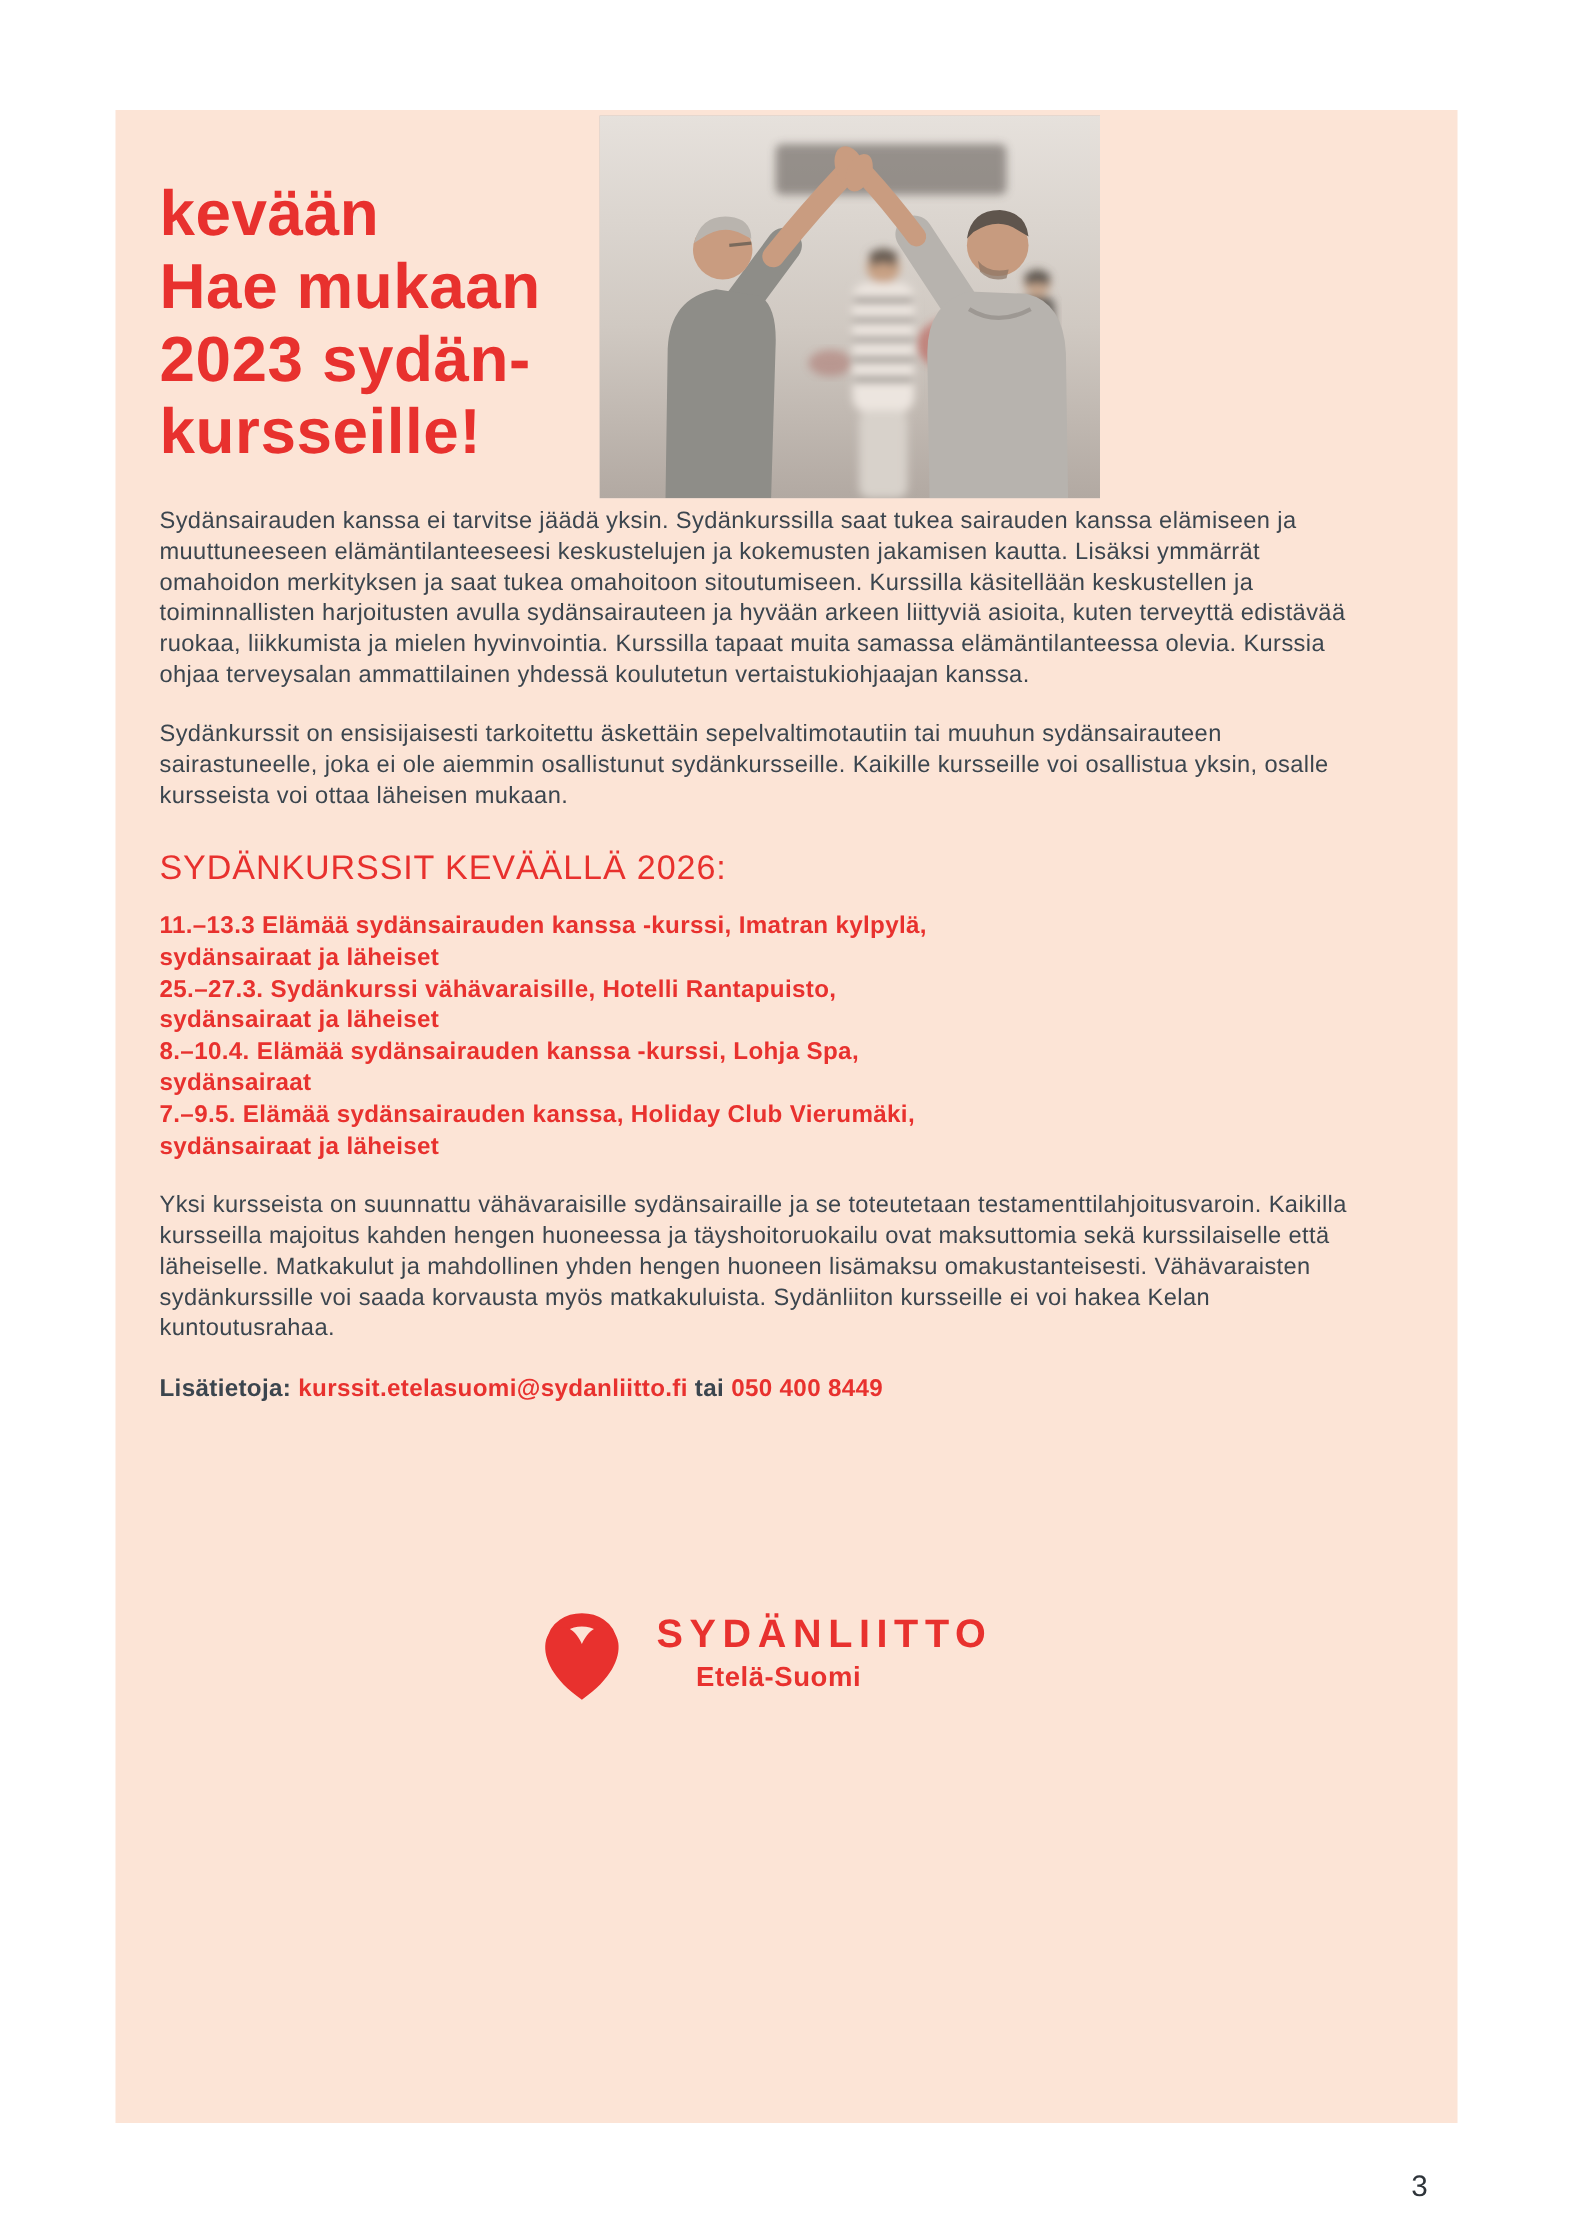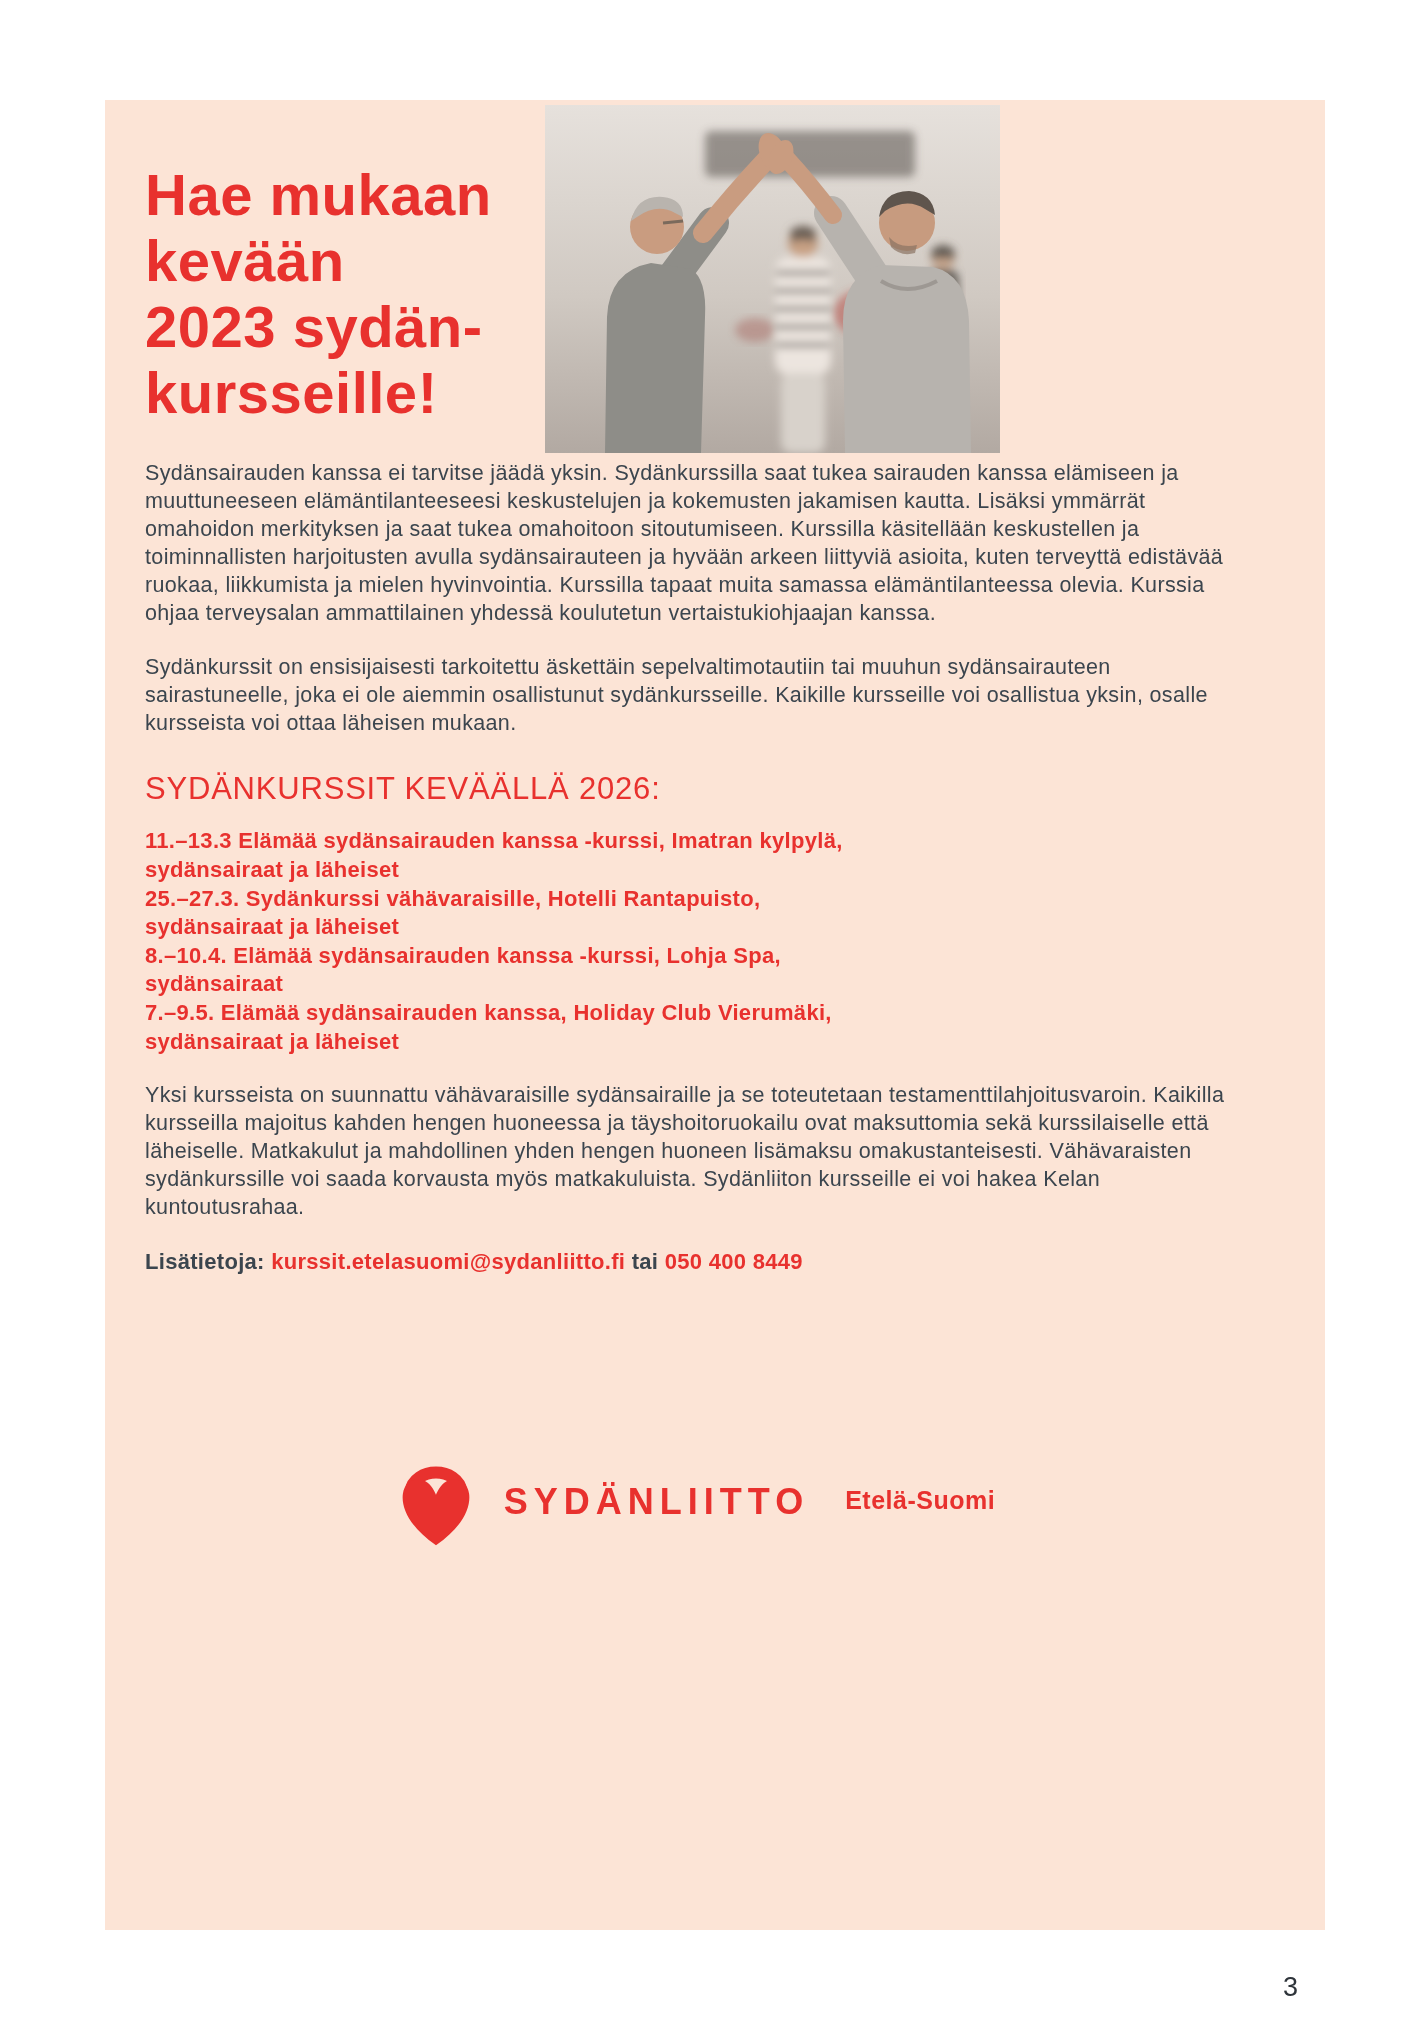--- a/index.html
+++ b/index.html
@@ -95,21 +95,21 @@
   
   .logo-block {
     margin-top: 175px;
     display: flex;
     justify-content: center;
     align-items: center;
     gap: 22px;
   }
   .logo-mark { width: 92px; height: 102px; }
   .logo-mark svg { display: block; width: 100%; height: 100%; }
-  .logo-text-col { display: flex; flex-direction: row; }
+  .logo-text-col { display: flex; flex-direction: column; }
   .logo-name {
     color: #e8312e;
     font-weight: 800;
     font-size: 36px;
     letter-spacing: 6px;
   }
   .logo-region {
     color: #e8312e;
     font-weight: 700;
     font-size: 25px;
@@ -127,22 +127,22 @@
   }
 </style>
 </head>
 <body>
 
 <div class="page">
   <div class="panel">
 
     <div class="hero">
       <div class="hero-title">
+        <div>kevään</div>
         <div>Hae mukaan</div>
-        <div>kevään</div>
         <div>2023 sydän-</div>
         <div>kursseille!</div>
       </div>
 
       <div class="photo-frame">
         <svg viewBox="0 0 455 348" preserveAspectRatio="xMidYMid slice" aria-hidden="true">
           <defs>
             <linearGradient id="bgGrad" x1="0" y1="0" x2="0" y2="1">
               <stop offset="0" stop-color="#e6e1dc"></stop>
               <stop offset="0.55" stop-color="#d0c9c2"></stop>

